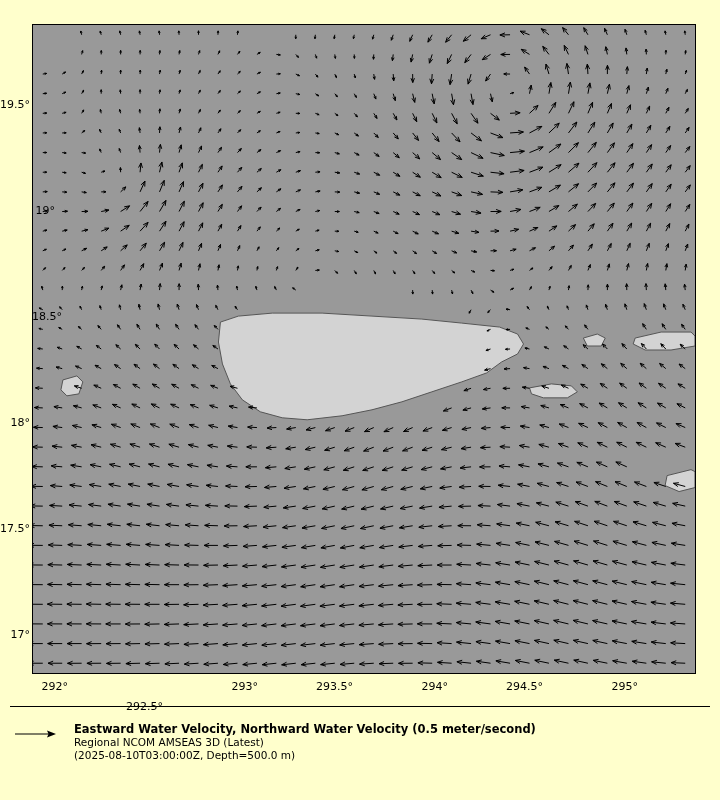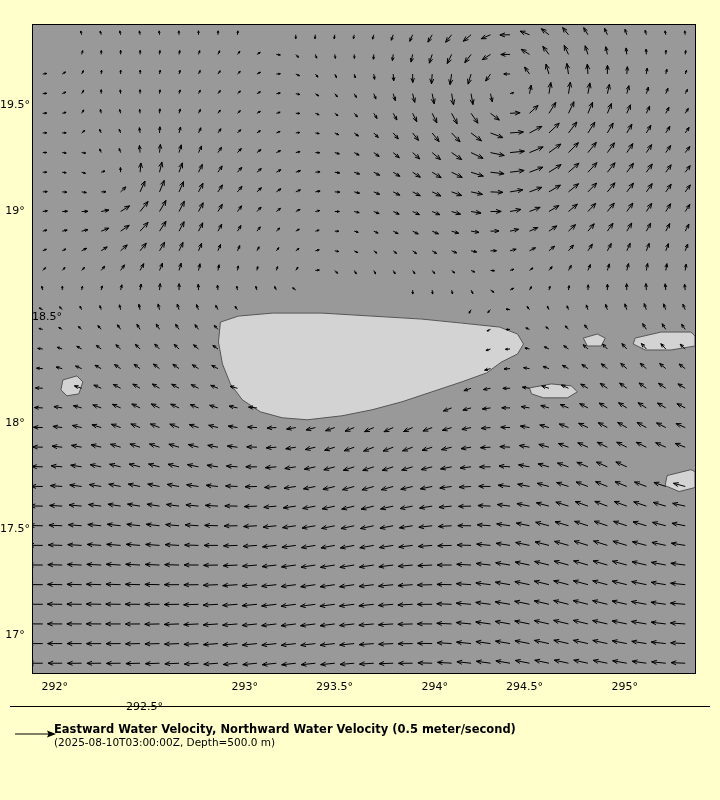--- a/index.html
+++ b/index.html
@@ -37,21 +37,21 @@
     width: 100%;
     height: 100%;
   }
   .axis-label {
     position: absolute;
     font-size: 11px;
     color: #000;
     white-space: nowrap;
   }
   .y-label {
-    text-align: center;
+    text-align: right;
     width: 30px;
   }
   .x-label {
     text-align: right;
     width: 50px;
   }
   #legend {
     position: absolute;
     left: 10px;
     top: 706px;
@@ -60,21 +60,21 @@
   }
   #legend-arrow {
     position: absolute;
     left: 4px;
     top: 22px;
     width: 42px;
     height: 12px;
   }
   #legend-text {
     position: absolute;
-    left: 44px;
+    left: 64px;
     top: 16px;
   }
   .legend-title {
     font-size: 11.5px;
     font-weight: bold;
     color: #000;
     line-height: 14px;
   }
   .legend-sub {
     font-size: 10.5px;
@@ -1144,21 +1144,21 @@
           <path d="M576.1,640.2 L561.9,637.3 M567.3,636.3 L561.9,637.3 L566.5,640.3" stroke="#000000" stroke-width="1" fill="none"></path>
           <path d="M595.6,640.2 L581.4,637.7 M586.8,636.6 L581.4,637.7 L586.1,640.6" stroke="#000000" stroke-width="1" fill="none"></path>
           <path d="M615.2,640.2 L601.0,638.2 M606.3,636.9 L601.0,638.2 L605.7,640.9" stroke="#000000" stroke-width="1" fill="none"></path>
           <path d="M634.7,640.2 L620.5,638.8 M625.8,637.3 L620.5,638.8 L625.4,641.3" stroke="#000000" stroke-width="1" fill="none"></path>
           <path d="M654.2,640.2 L640.0,639.6 M645.2,637.7 L640.0,639.6 L645.0,641.8" stroke="#000000" stroke-width="1" fill="none"></path>
         </g>
     </svg>
   </div>
 
   <div class="axis-label y-label" style="left:0px; top:98px;">19.5°</div>
-  <div class="axis-label y-label" style="left:0px; top:204px;">19°</div>
+  <div class="axis-label y-label" style="left:0px; top:204px;padding-left:25px;">19°</div>
   <div class="axis-label y-label" style="left:0px; top:310px;margin-left:32px;">18.5°</div>
   <div class="axis-label y-label" style="left:0px; top:416px;">18°</div>
   <div class="axis-label y-label" style="left:0px; top:522px;">17.5°</div>
   <div class="axis-label y-label" style="left:0px; top:628px;">17°</div>
 
   <div class="axis-label x-label" style="left:18px; top:680px;">292°</div>
   <div class="axis-label x-label" style="left:113px; top:680px;margin-top:20px;">292.5°</div>
   <div class="axis-label x-label" style="left:208px; top:680px;">293°</div>
   <div class="axis-label x-label" style="left:303px; top:680px;">293.5°</div>
   <div class="axis-label x-label" style="left:398px; top:680px;">294°</div>
@@ -1166,17 +1166,18 @@
   <div class="axis-label x-label" style="left:588px; top:680px;">295°</div>
 
   <div id="legend">
     <div id="legend-divider"></div>
     <svg id="legend-arrow" viewBox="0 0 42 12">
       <line x1="1" y1="6" x2="38" y2="6" stroke="#000" stroke-width="1.2"></line>
       <polygon points="42,6 33,2.6 34.5,6 33,9.4" fill="#000"></polygon>
     </svg>
     <div id="legend-text">
       <div class="legend-title">Eastward Water Velocity, Northward Water Velocity (0.5 meter/second)</div>
+      <div class="legend-sub">Regional NCOM AMSEAS 3D (Latest)</div>
       <div class="legend-sub">(2025-08-10T03:00:00Z, Depth=500.0 m)</div>
     </div>
   </div>
 
 </div>
 
 </body></html>

